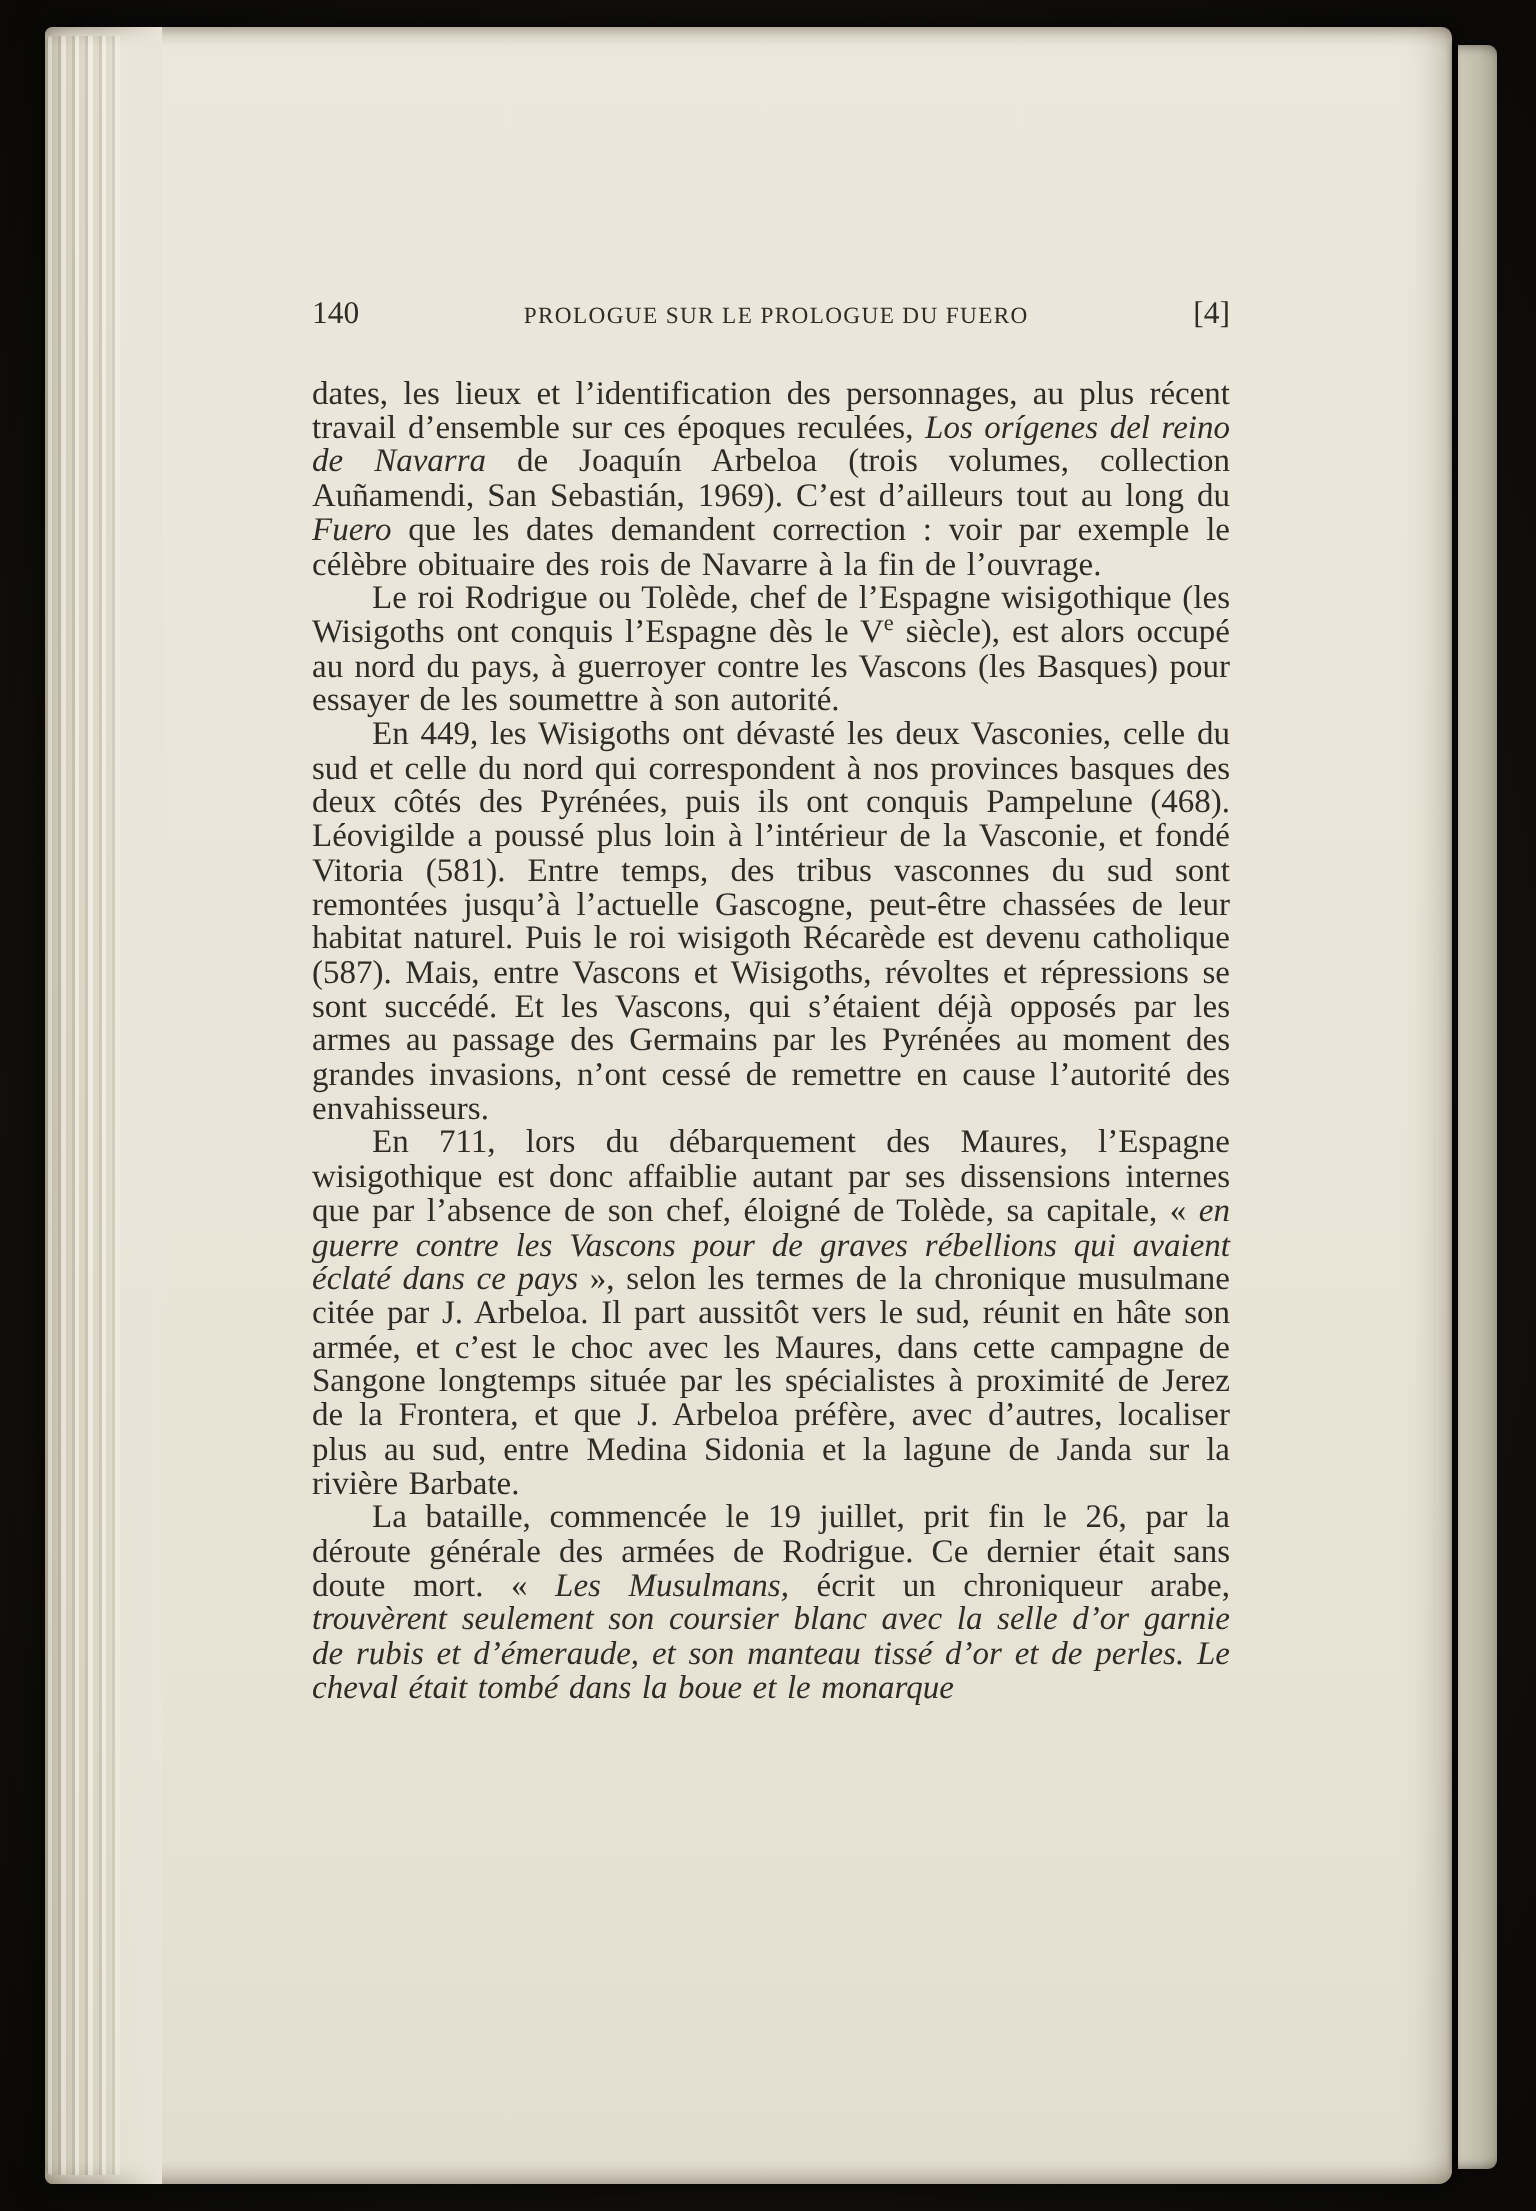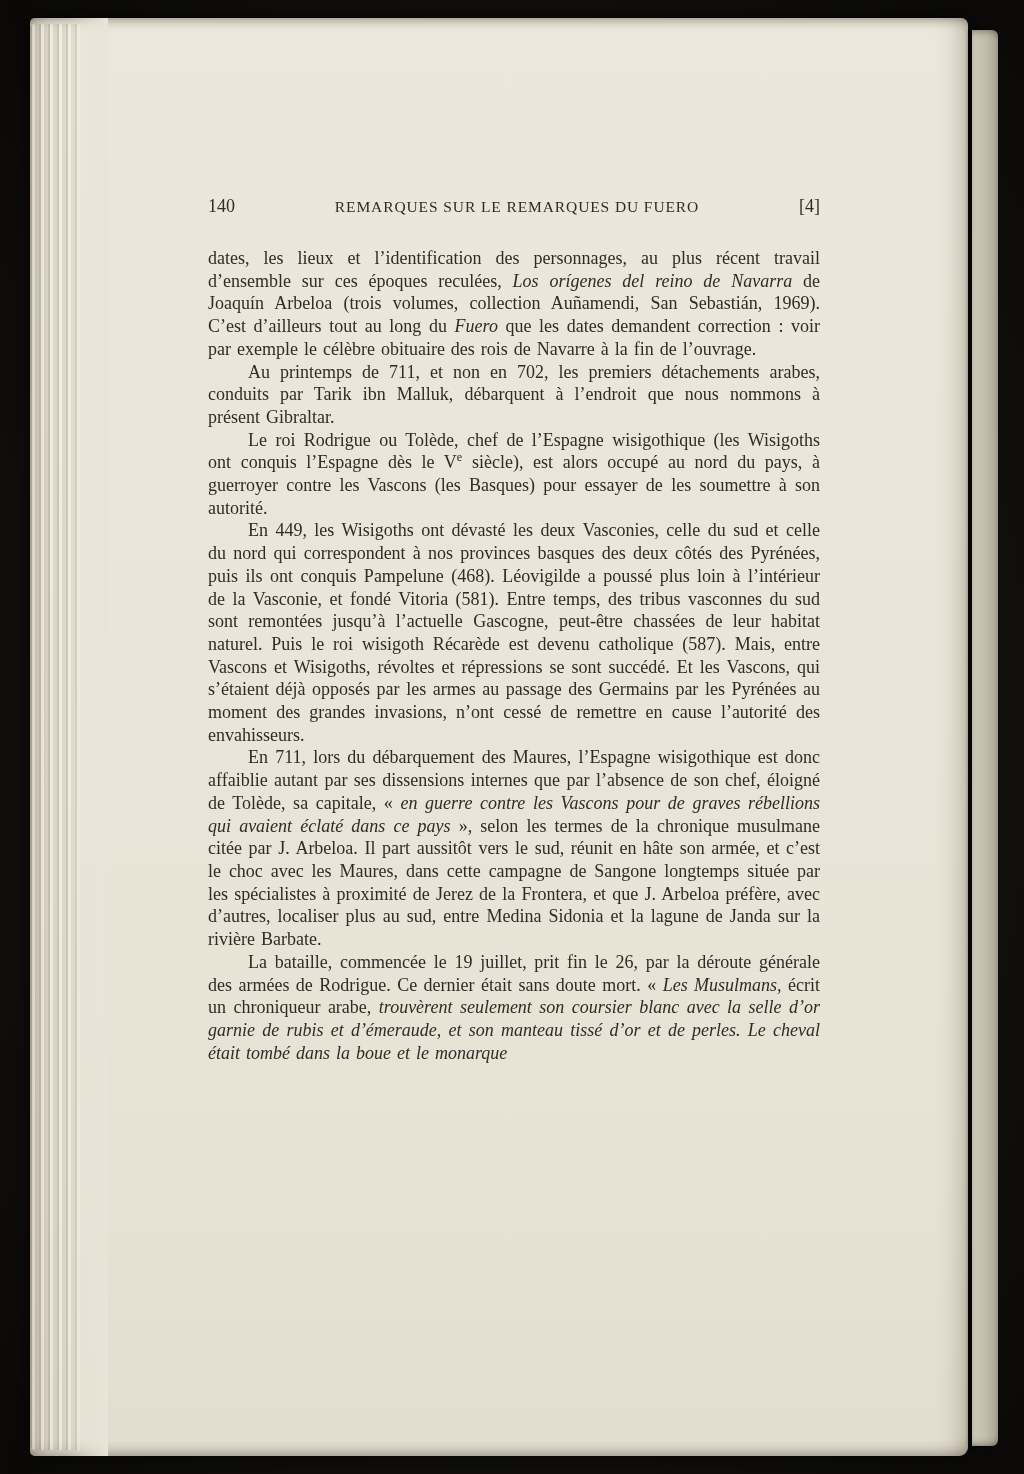--- a/index.html
+++ b/index.html
@@ -92,26 +92,26 @@
     justify-content: space-between;
     font-size: 16px;
     margin-bottom: 30px;
   }
   .page-header .running-title {
     letter-spacing: 0.9px;
     font-size: 15.5px;
   }
   .page-header .page-number,
   .page-header .issue-number {
-    font-size: 18px;
+    font-size: 21px;
   }
 
   .body-text p.para {
     margin: 0;
-    font-size: 18px;
+    font-size: 22px;
     line-height: 22.7px;
     text-align: justify;
     word-spacing: 1.5px;
     hyphens: auto;
   }
   .body-text p.para.indent {
     text-indent: 40px;
   }
   .body-text .it {
     font-style: italic;
@@ -127,26 +127,25 @@
 
 <div class="scan-bg"></div>
 
 <div class="paper">
   <div class="edge-stack"></div>
   <div class="edge-stack-fade"></div>
 
   <div class="text-block">
     <div class="page-header">
       <span class="page-number">140</span>
-      <span class="running-title">REMARQUES SUR LE REMARQUES DU FUERO</span>
+      <span class="running-title">PROLOGUE SUR LE PROLOGUE DU FUERO</span>
       <span class="issue-number">[4]</span>
     </div>
     <div class="body-text">
         <p class="para"><span>dates, les lieux et l’identification des personnages, au plus récent travail d’ensemble sur ces époques reculées, </span><span class="it">Los orígenes del reino de Navarra</span><span> de Joaquín Arbeloa (trois volumes, collection Auñamendi, San Sebastián, 1969). C’est d’ailleurs tout au long du </span><span class="it">Fuero</span><span> que les dates demandent correction : voir par exemple le célèbre obituaire des rois de Navarre à la fin de l’ouvrage.</span></p>
-        <p class="para indent"><span>Au printemps de 711, et non en 702, les premiers détachements arabes, conduits par Tarik ibn Malluk, débarquent à l’endroit que nous nommons à présent Gibraltar.</span></p>
         <p class="para indent"><span>Le roi Rodrigue ou Tolède, chef de l’Espagne wisigothique (les Wisigoths ont conquis l’Espagne dès le V</span><span class="sup">e</span><span> siècle), est alors occupé au nord du pays, à guerroyer contre les Vascons (les Basques) pour essayer de les soumettre à son autorité.</span></p>
         <p class="para indent"><span>En 449, les Wisigoths ont dévasté les deux Vasconies, celle du sud et celle du nord qui correspondent à nos provinces basques des deux côtés des Pyrénées, puis ils ont conquis Pampelune (468). Léovigilde a poussé plus loin à l’intérieur de la Vasconie, et fondé Vitoria (581). Entre temps, des tribus vasconnes du sud sont remontées jusqu’à l’actuelle Gascogne, peut-être chassées de leur habitat naturel. Puis le roi wisigoth Récarède est devenu catholique (587). Mais, entre Vascons et Wisigoths, révoltes et répressions se sont succédé. Et les Vascons, qui s’étaient déjà opposés par les armes au passage des Germains par les Pyrénées au moment des grandes invasions, n’ont cessé de remettre en cause l’autorité des envahisseurs.</span></p>
         <p class="para indent"><span>En 711, lors du débarquement des Maures, l’Espagne wisigothique est donc affaiblie autant par ses dissensions internes que par l’absence de son chef, éloigné de Tolède, sa capitale, « </span><span class="it">en guerre contre les Vascons pour de graves rébellions qui avaient éclaté dans ce pays</span><span> », selon les termes de la chronique musulmane citée par J. Arbeloa. Il part aussitôt vers le sud, réunit en hâte son armée, et c’est le choc avec les Maures, dans cette campagne de Sangone longtemps située par les spécialistes à proximité de Jerez de la Frontera, et que J. Arbeloa préfère, avec d’autres, localiser plus au sud, entre Medina Sidonia et la lagune de Janda sur la rivière Barbate.</span></p>
         <p class="para indent"><span>La bataille, commencée le 19 juillet, prit fin le 26, par la déroute générale des armées de Rodrigue. Ce dernier était sans doute mort. « </span><span class="it">Les Musulmans,</span><span> écrit un chroniqueur arabe, </span><span class="it">trouvèrent seulement son coursier blanc avec la selle d’or garnie de rubis et d’émeraude, et son manteau tissé d’or et de perles. Le cheval était tombé dans la boue et le monarque</span></p>
       </div>
   </div>
 </div>
 
 <div class="next-page"></div>
 

